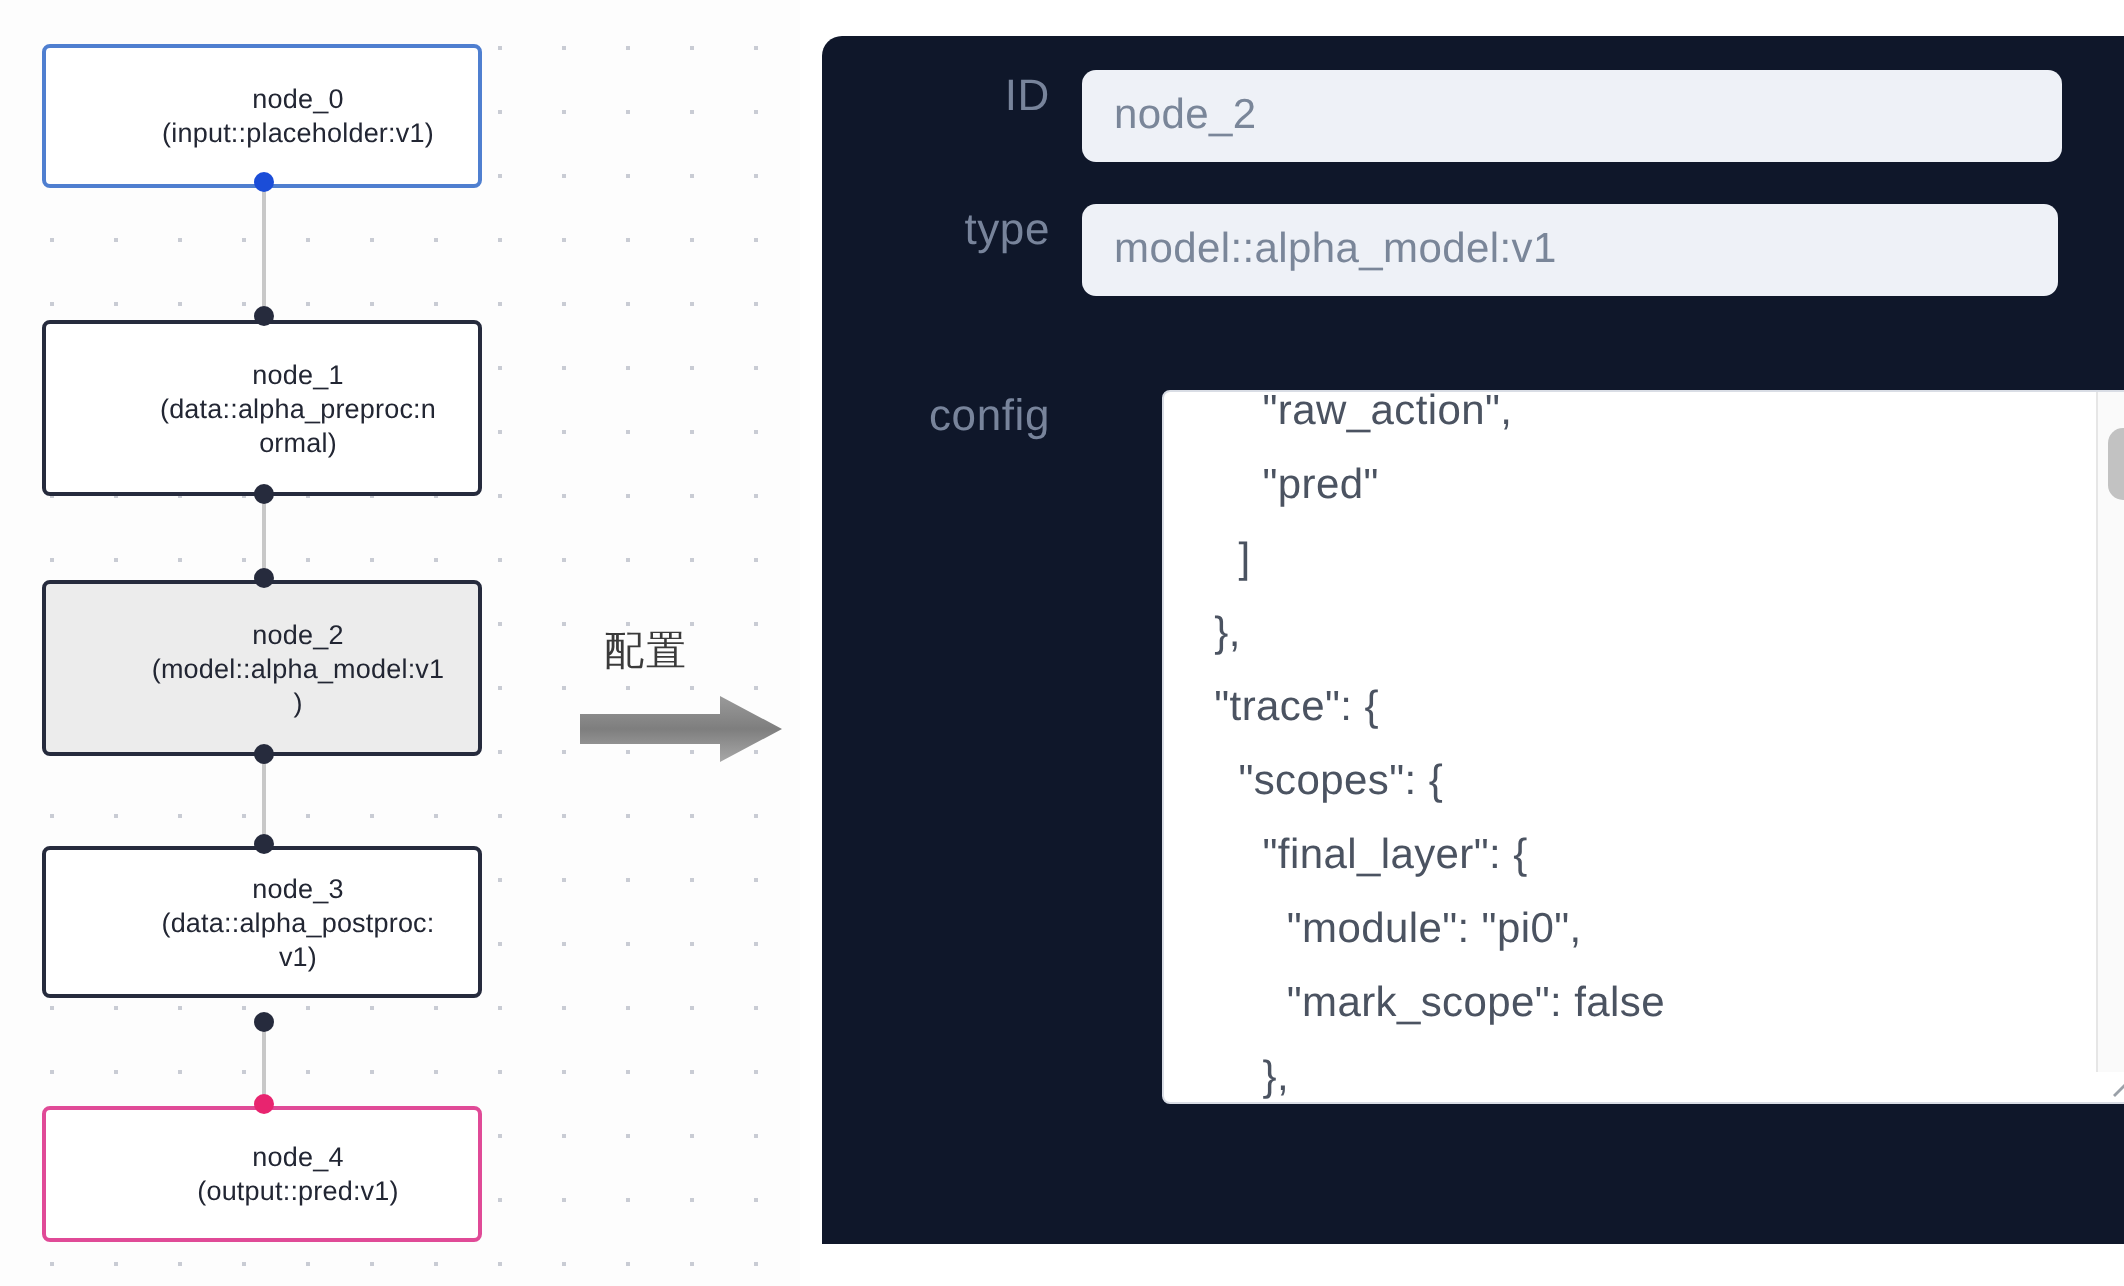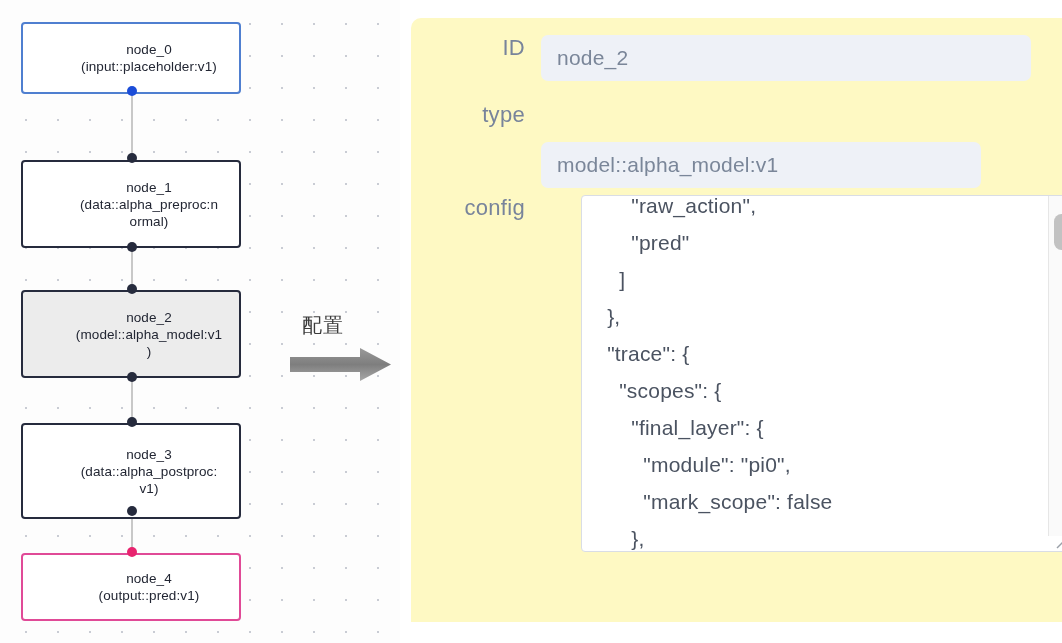--- a/index.html
+++ b/index.html
@@ -88,21 +88,21 @@
   #arrow-graphic {
     position: absolute;
     left: 0px; top: 36px;
   }
 
   
   #inspector-panel {
     position: absolute;
     left: 411px; top: 18px;
     width: 651px; height: 604px;
-    background: #fef9c3;
+    background: #0f172a;
     border-top-left-radius: 10px;
     border-bottom-left-radius: 0px;
     border-top-right-radius: 0px;
     box-sizing: border-box;
     padding: 0;
     overflow: hidden;
   }
 
   .field-row {
     position: absolute;
@@ -131,21 +131,21 @@
     box-sizing: border-box;
     outline: none;
     letter-spacing: 0.2px;
   }
 
   #row-id    { left: 18px; top: 17px; }
   #row-type  { left: 18px; top: 84px; }
   #row-config{ left: 18px; top: 177px; gap: 40px; }
 
   #input-id   { width: 490px; height: 46px; }
-  #input-type { width: 440px; height: 46px; margin-top: 40px; }
+  #input-type { width: 488px; height: 46px; }
 
   #config-wrap {
     position: relative;
     width: 492px;
     height: 357px;
   }
 
   #config-textarea {
     width: 492px;
     height: 357px;
@@ -250,21 +250,21 @@
     <div class="handle" style="top:242px;"></div>
 
     <div class="node node-selected" style="top:290px;height:88px;">
       <span class="node-label">node_2
 (model::alpha_model:v1
 )</span>
     </div>
     <div class="handle" style="top:284px;"></div>
     <div class="handle" style="top:372px;"></div>
 
-    <div class="node" style="top:423px;height:96px;align-items:center;">
+    <div class="node" style="top:423px;height:76px;align-items:center;">
       <span class="node-label">node_3
 (data::alpha_postproc:
 v1)</span>
     </div>
     <div class="handle" style="top:417px;"></div>
     <div class="handle" style="top:506px;"></div>
 
     <div class="node node-output" style="top:553px;height:68px;">
       <span class="node-label">node_4
 (output::pred:v1)</span>

